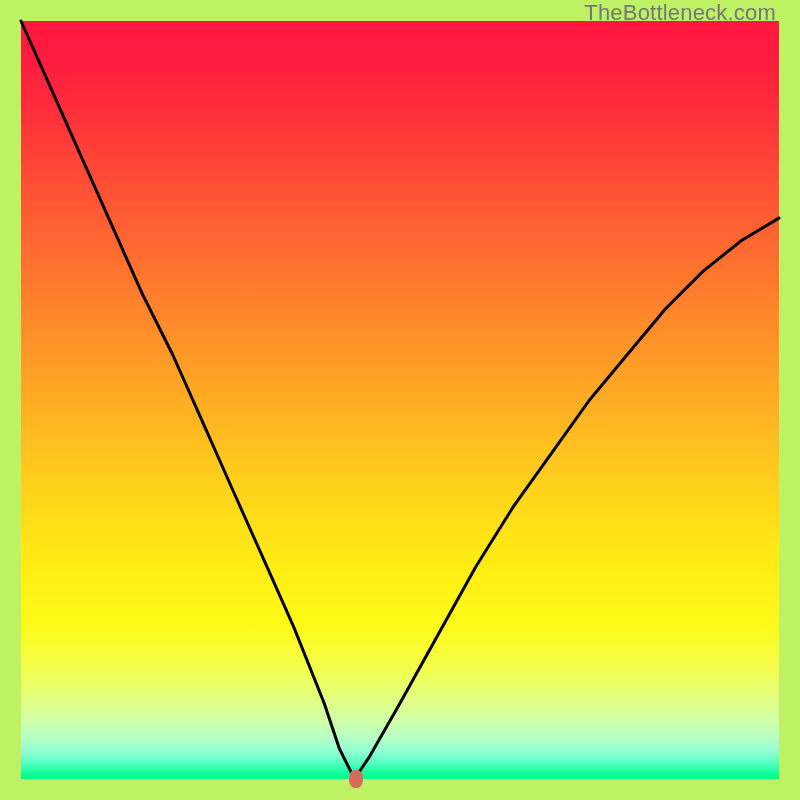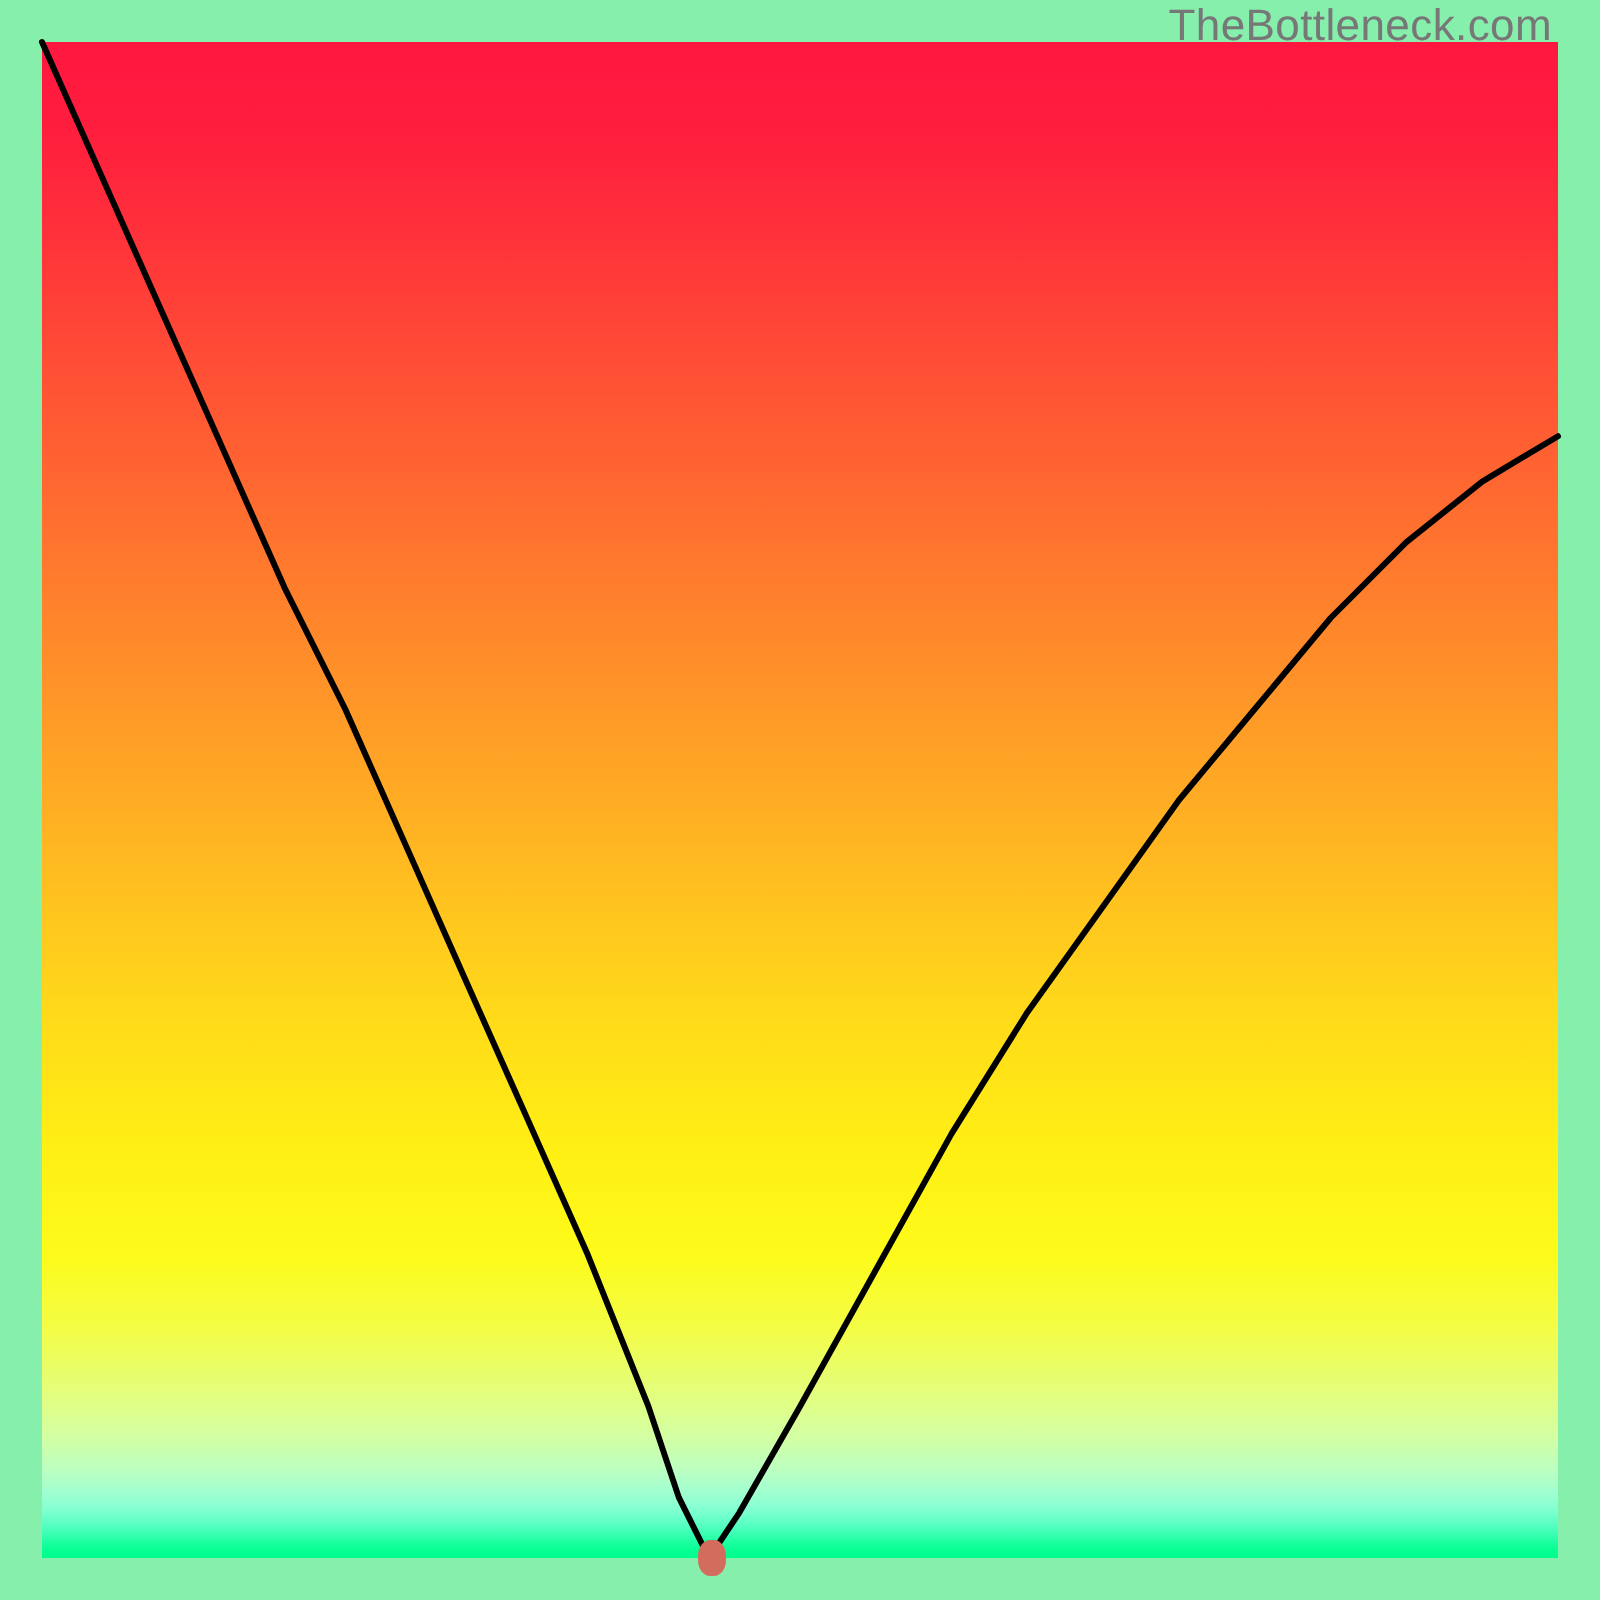--- a/index.html
+++ b/index.html
@@ -8,21 +8,21 @@
     width: 800px;
     height: 800px;
     background: #000;
     font-family: Arial, Helvetica, sans-serif;
     overflow: hidden;
   }
   .frame {
     position: relative;
     width: 800px;
     height: 800px;
-    background: #86efac;
+    background: #bef264;
   }
   .plot {
     position: absolute;
     left: 21px;
     top: 21px;
     width: 758px;
     height: 758px;
     background: linear-gradient(
       to bottom,
       #ff173f 0%,

